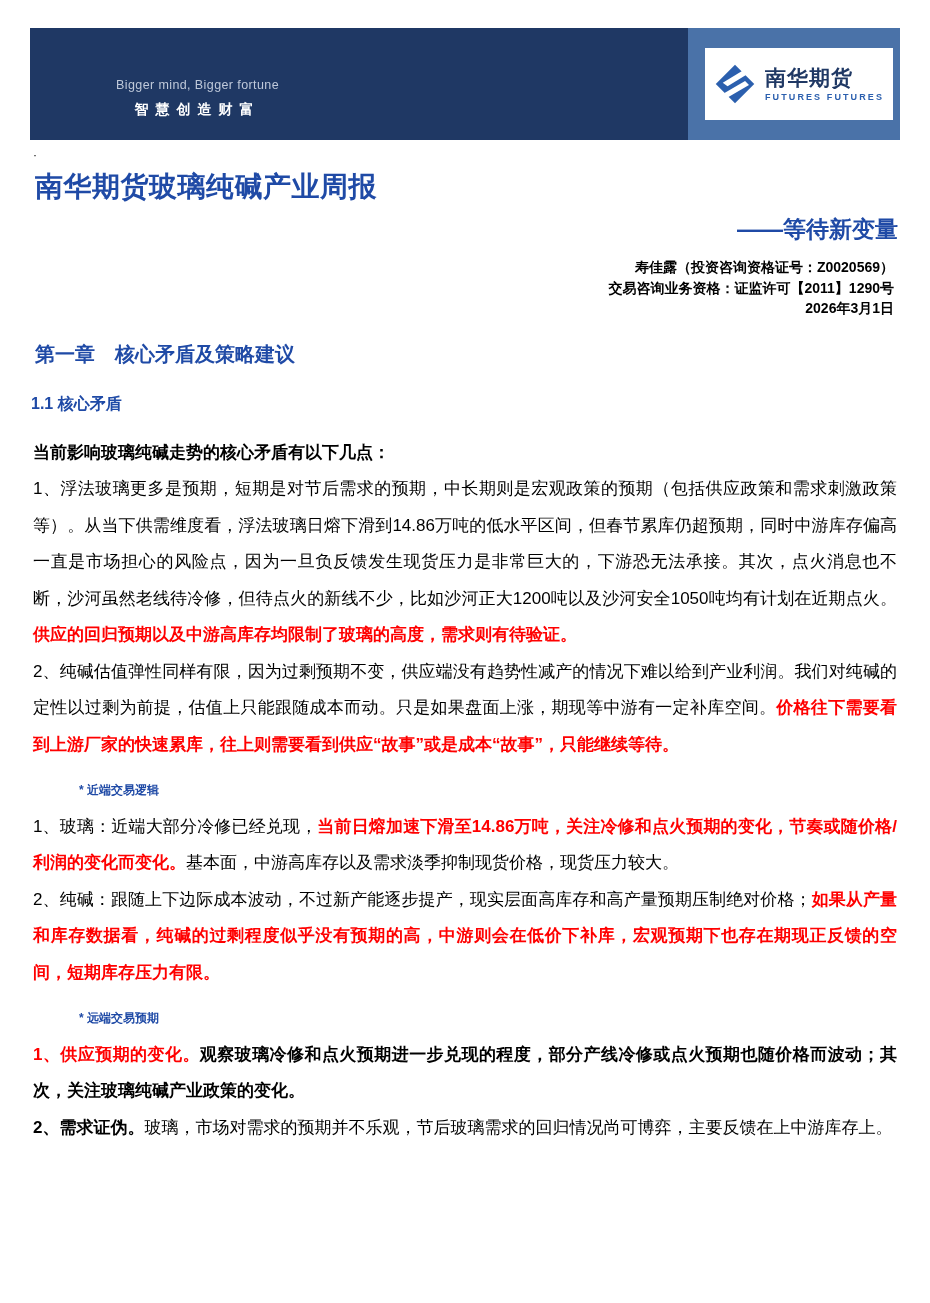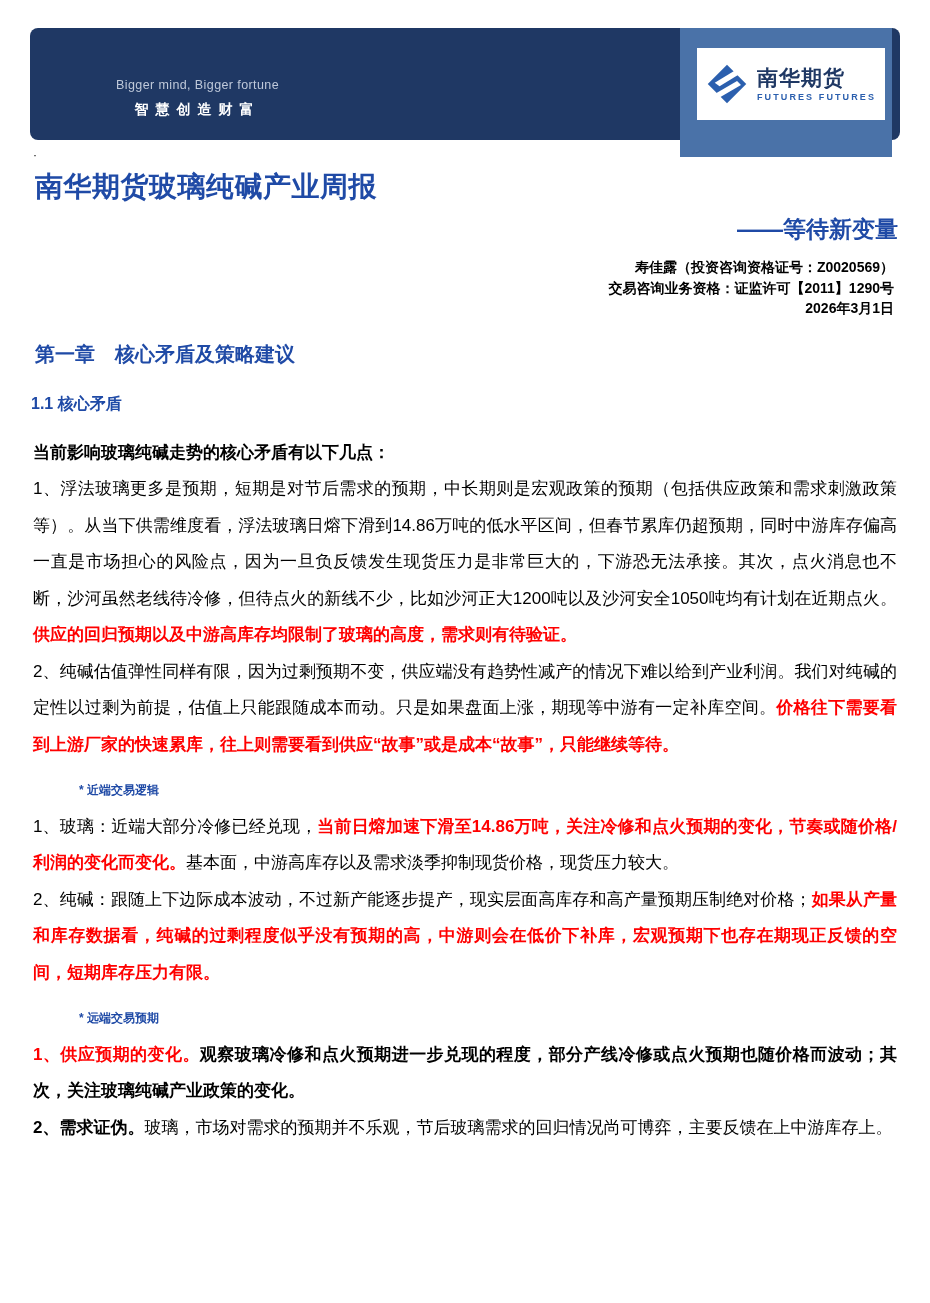--- a/index.html
+++ b/index.html
@@ -11,30 +11,29 @@
     color:#000;
     padding-top:28px;
   }
 
   
   .banner {
     position:relative;
     margin:0 30px;
     height:112px;
     background:var(--banner-dark,#1F3864);
-    border-radius:8px;
   }
   .banner-left {
     position:absolute; left:55px; top:50px; width:225px;
     text-align:center;
   }
   .tagline-en { color:var(--tagline-gray,#BFC9DA); font-size:12.5px; letter-spacing:.4px; }
   .tagline-cn { color:#ffffff; font-size:14px; letter-spacing:7px; margin-top:9px; font-weight:bold; }
   .banner-right {
-    position:absolute; right:8px; top:0; width:212px; height:129px;
+    position:absolute; right:0; top:0; width:212px; height:112px;
     background:var(--banner-light,#4A72A8);
   }
   .logo-card {
     position:absolute; right:7px; top:20px; width:188px; height:72px;
     background:#ffffff;
     display:flex; align-items:center; justify-content:center; gap:9px;
   }
   .logo-icon svg { width:42px; height:42px; display:block; }
   .logo-text { text-align:left; }
   .logo-cn { color:var(--banner-dark,#1F3864); font-size:21px; font-weight:bold; letter-spacing:1px; line-height:22px; }

